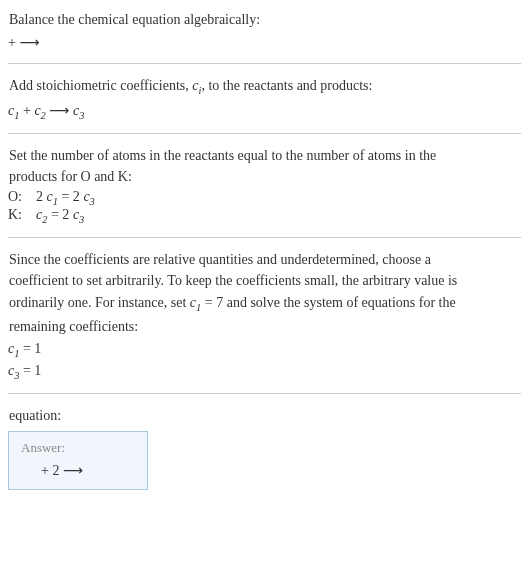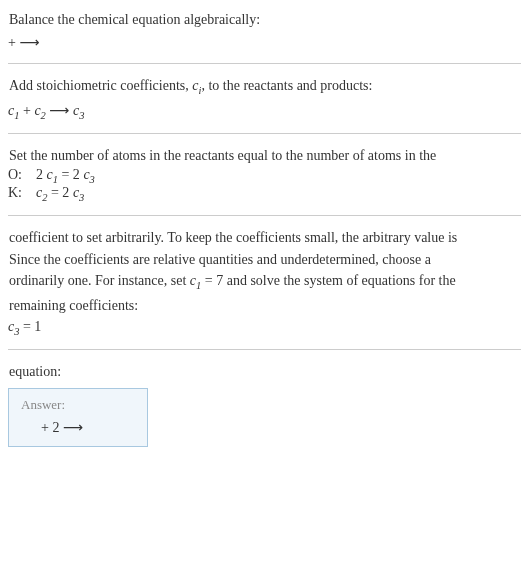--- a/index.html
+++ b/index.html
@@ -82,43 +82,47 @@
   </div>
   <div class="equation-line">
     <span class="ital">c</span><span class="sub">1</span><span> + </span><span class="ital">c</span><span class="sub">2</span><span class="arrow"> ⟶ </span><span class="ital">c</span><span class="sub">3</span>
   </div>
 </div>
 
 <hr class="hr">
 
 <div class="section">
   <div class="line">Set the number of atoms in the reactants equal to the number of atoms in the</div>
+  <div class="line">products for O and K:</div>
   <div class="atom-row">
     <span class="atom-label">O:</span>
     <span>
       <span>2 </span><span class="ital">c</span><span class="sub">1</span><span> = 2 </span><span class="ital">c</span><span class="sub">3</span>
     </span>
   </div>
   <div class="atom-row">
     <span class="atom-label">K:</span>
     <span>
       <span class="ital">c</span><span class="sub">2</span><span> = 2 </span><span class="ital">c</span><span class="sub">3</span>
     </span>
   </div>
 </div>
 
 <hr class="hr">
 
 <div class="section">
+  <div class="line">Since the coefficients are relative quantities and underdetermined, choose a</div>
   <div class="line">coefficient to set arbitrarily. To keep the coefficients small, the arbitrary value is</div>
-  <div class="line">Since the coefficients are relative quantities and underdetermined, choose a</div>
   <div class="line">
     <span>ordinarily one. For instance, set </span><span class="ital">c</span><span class="sub">1</span><span> = 7 and solve the system of equations for the</span>
   </div>
   <div class="line">remaining coefficients:</div>
+  <div class="equation-line">
+    <span class="ital">c</span><span class="sub">1</span><span> = 1</span>
+  </div>
   <div class="equation-line">
     <span class="ital">c</span><span class="sub">3</span><span> = 1</span>
   </div>
 </div>
 
 <hr class="hr">
 
 <div class="section">
   <div class="line">equation:</div>
   <div class="answer-box">

